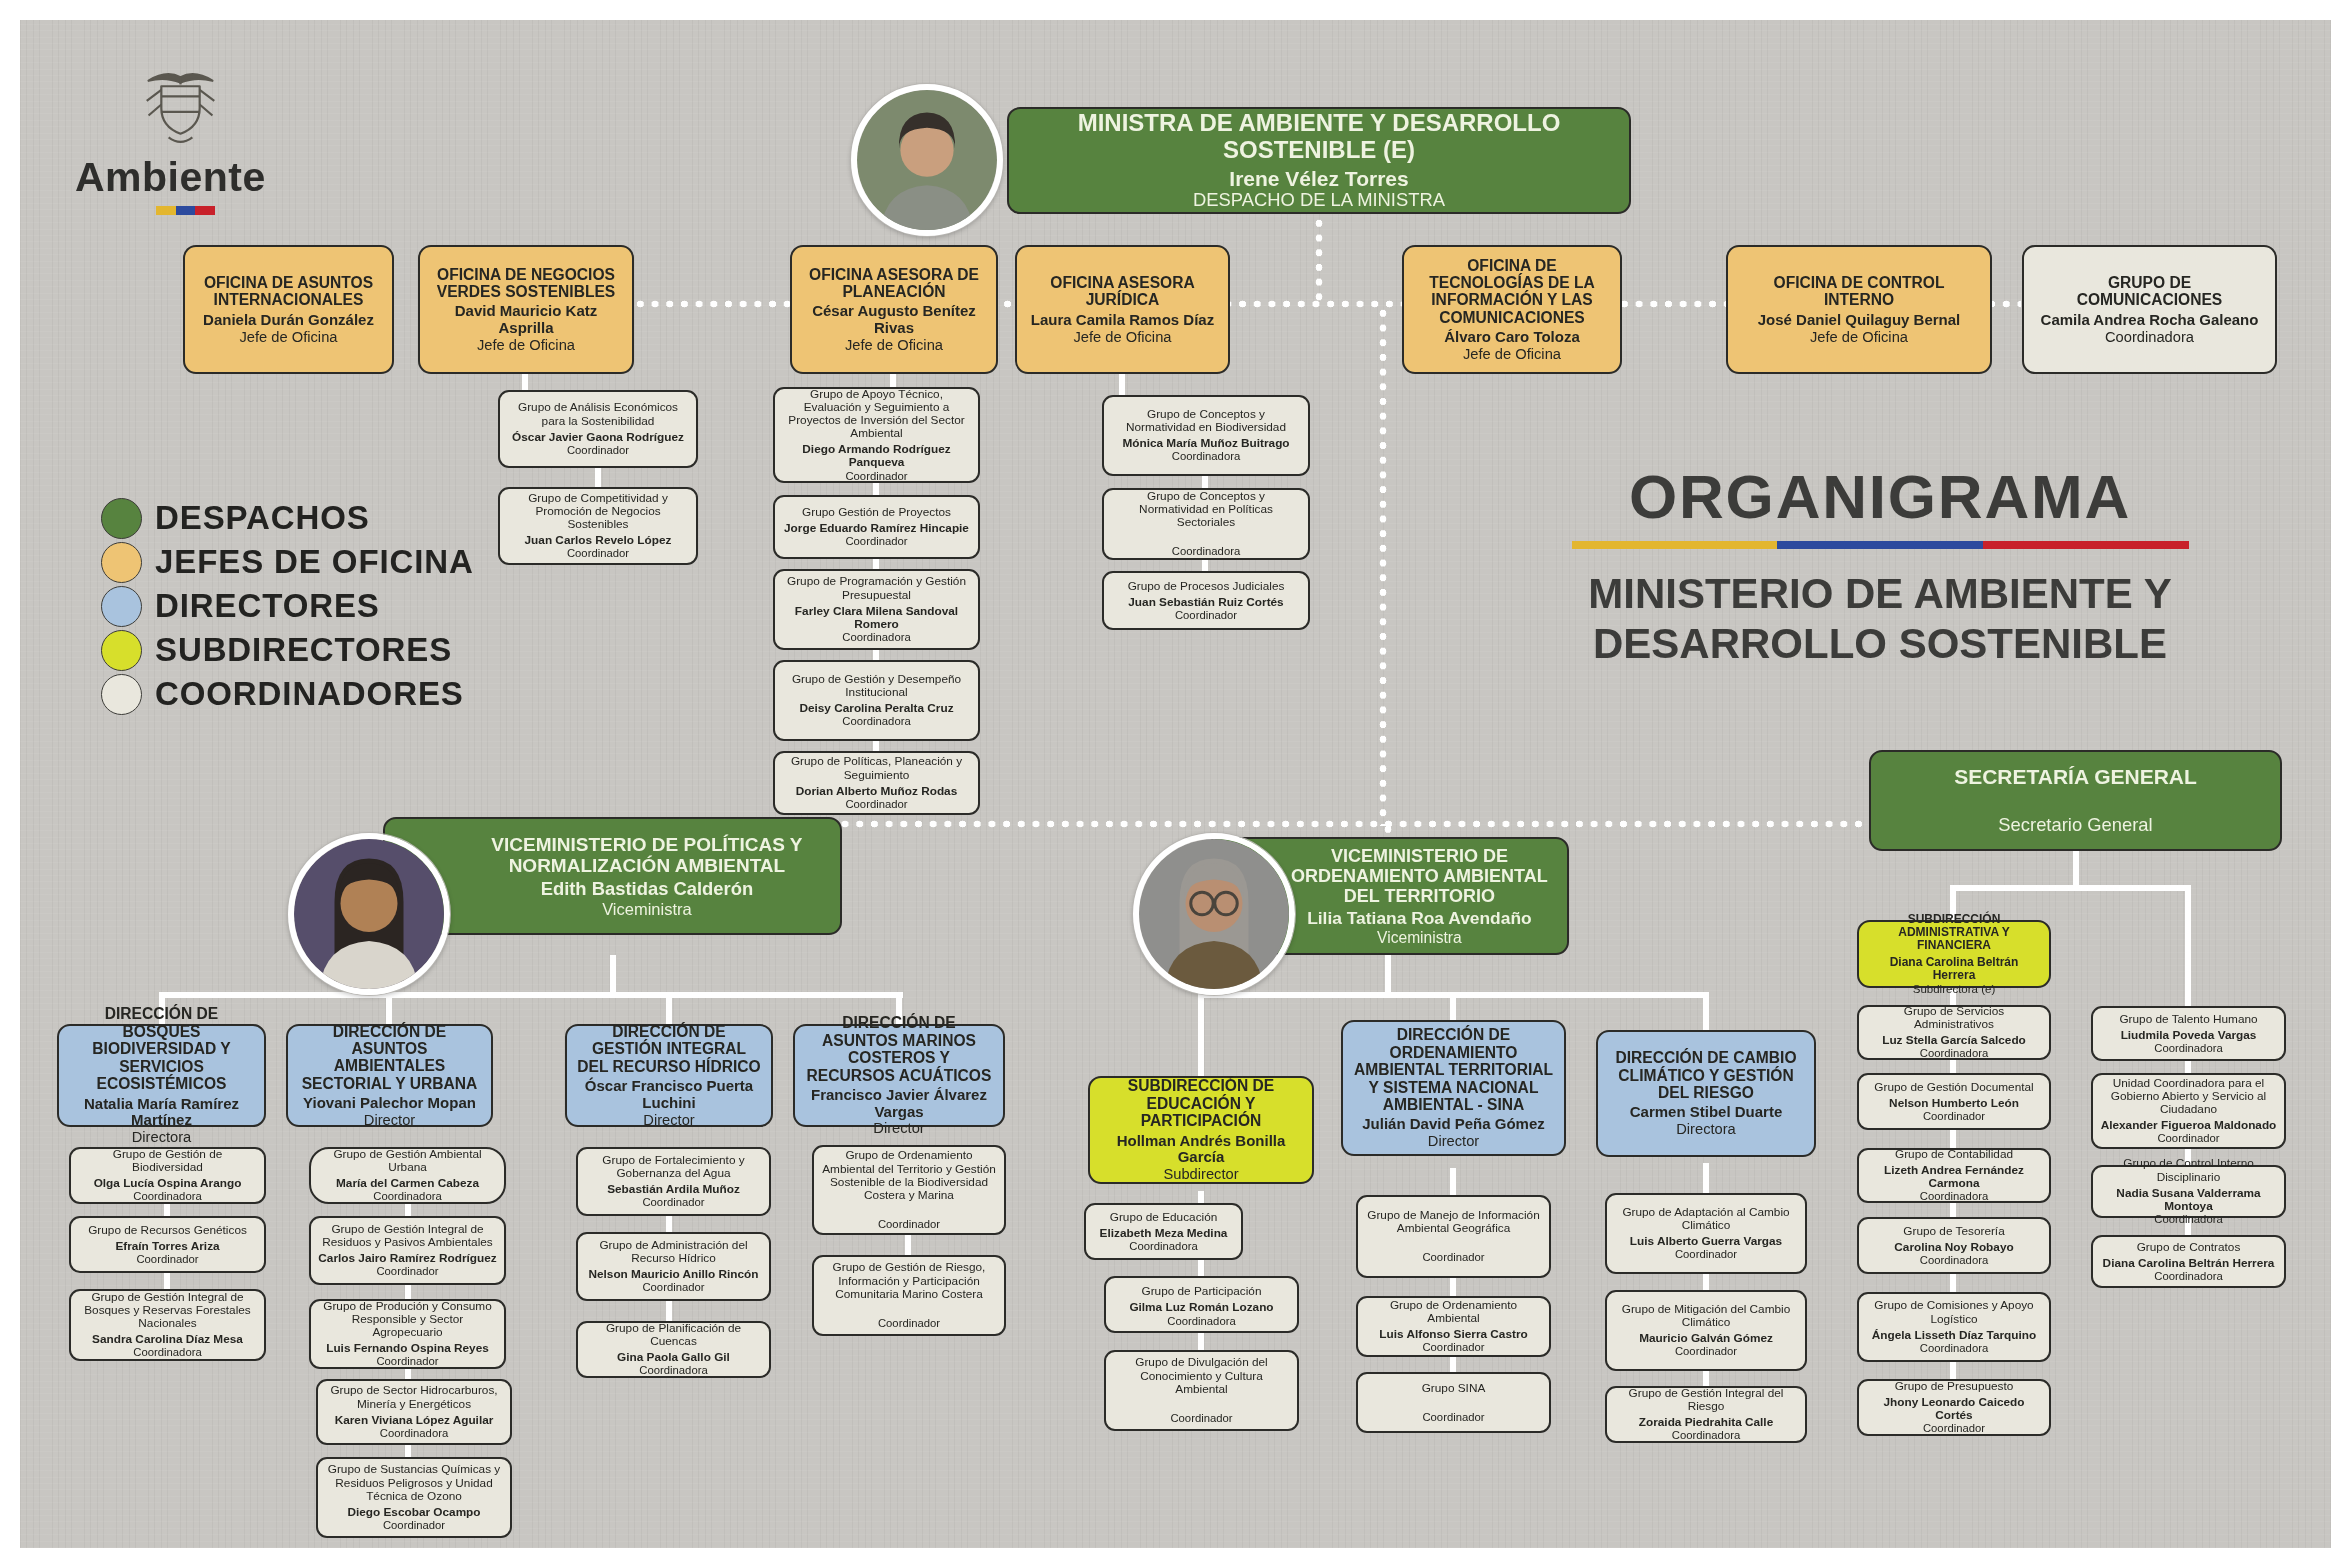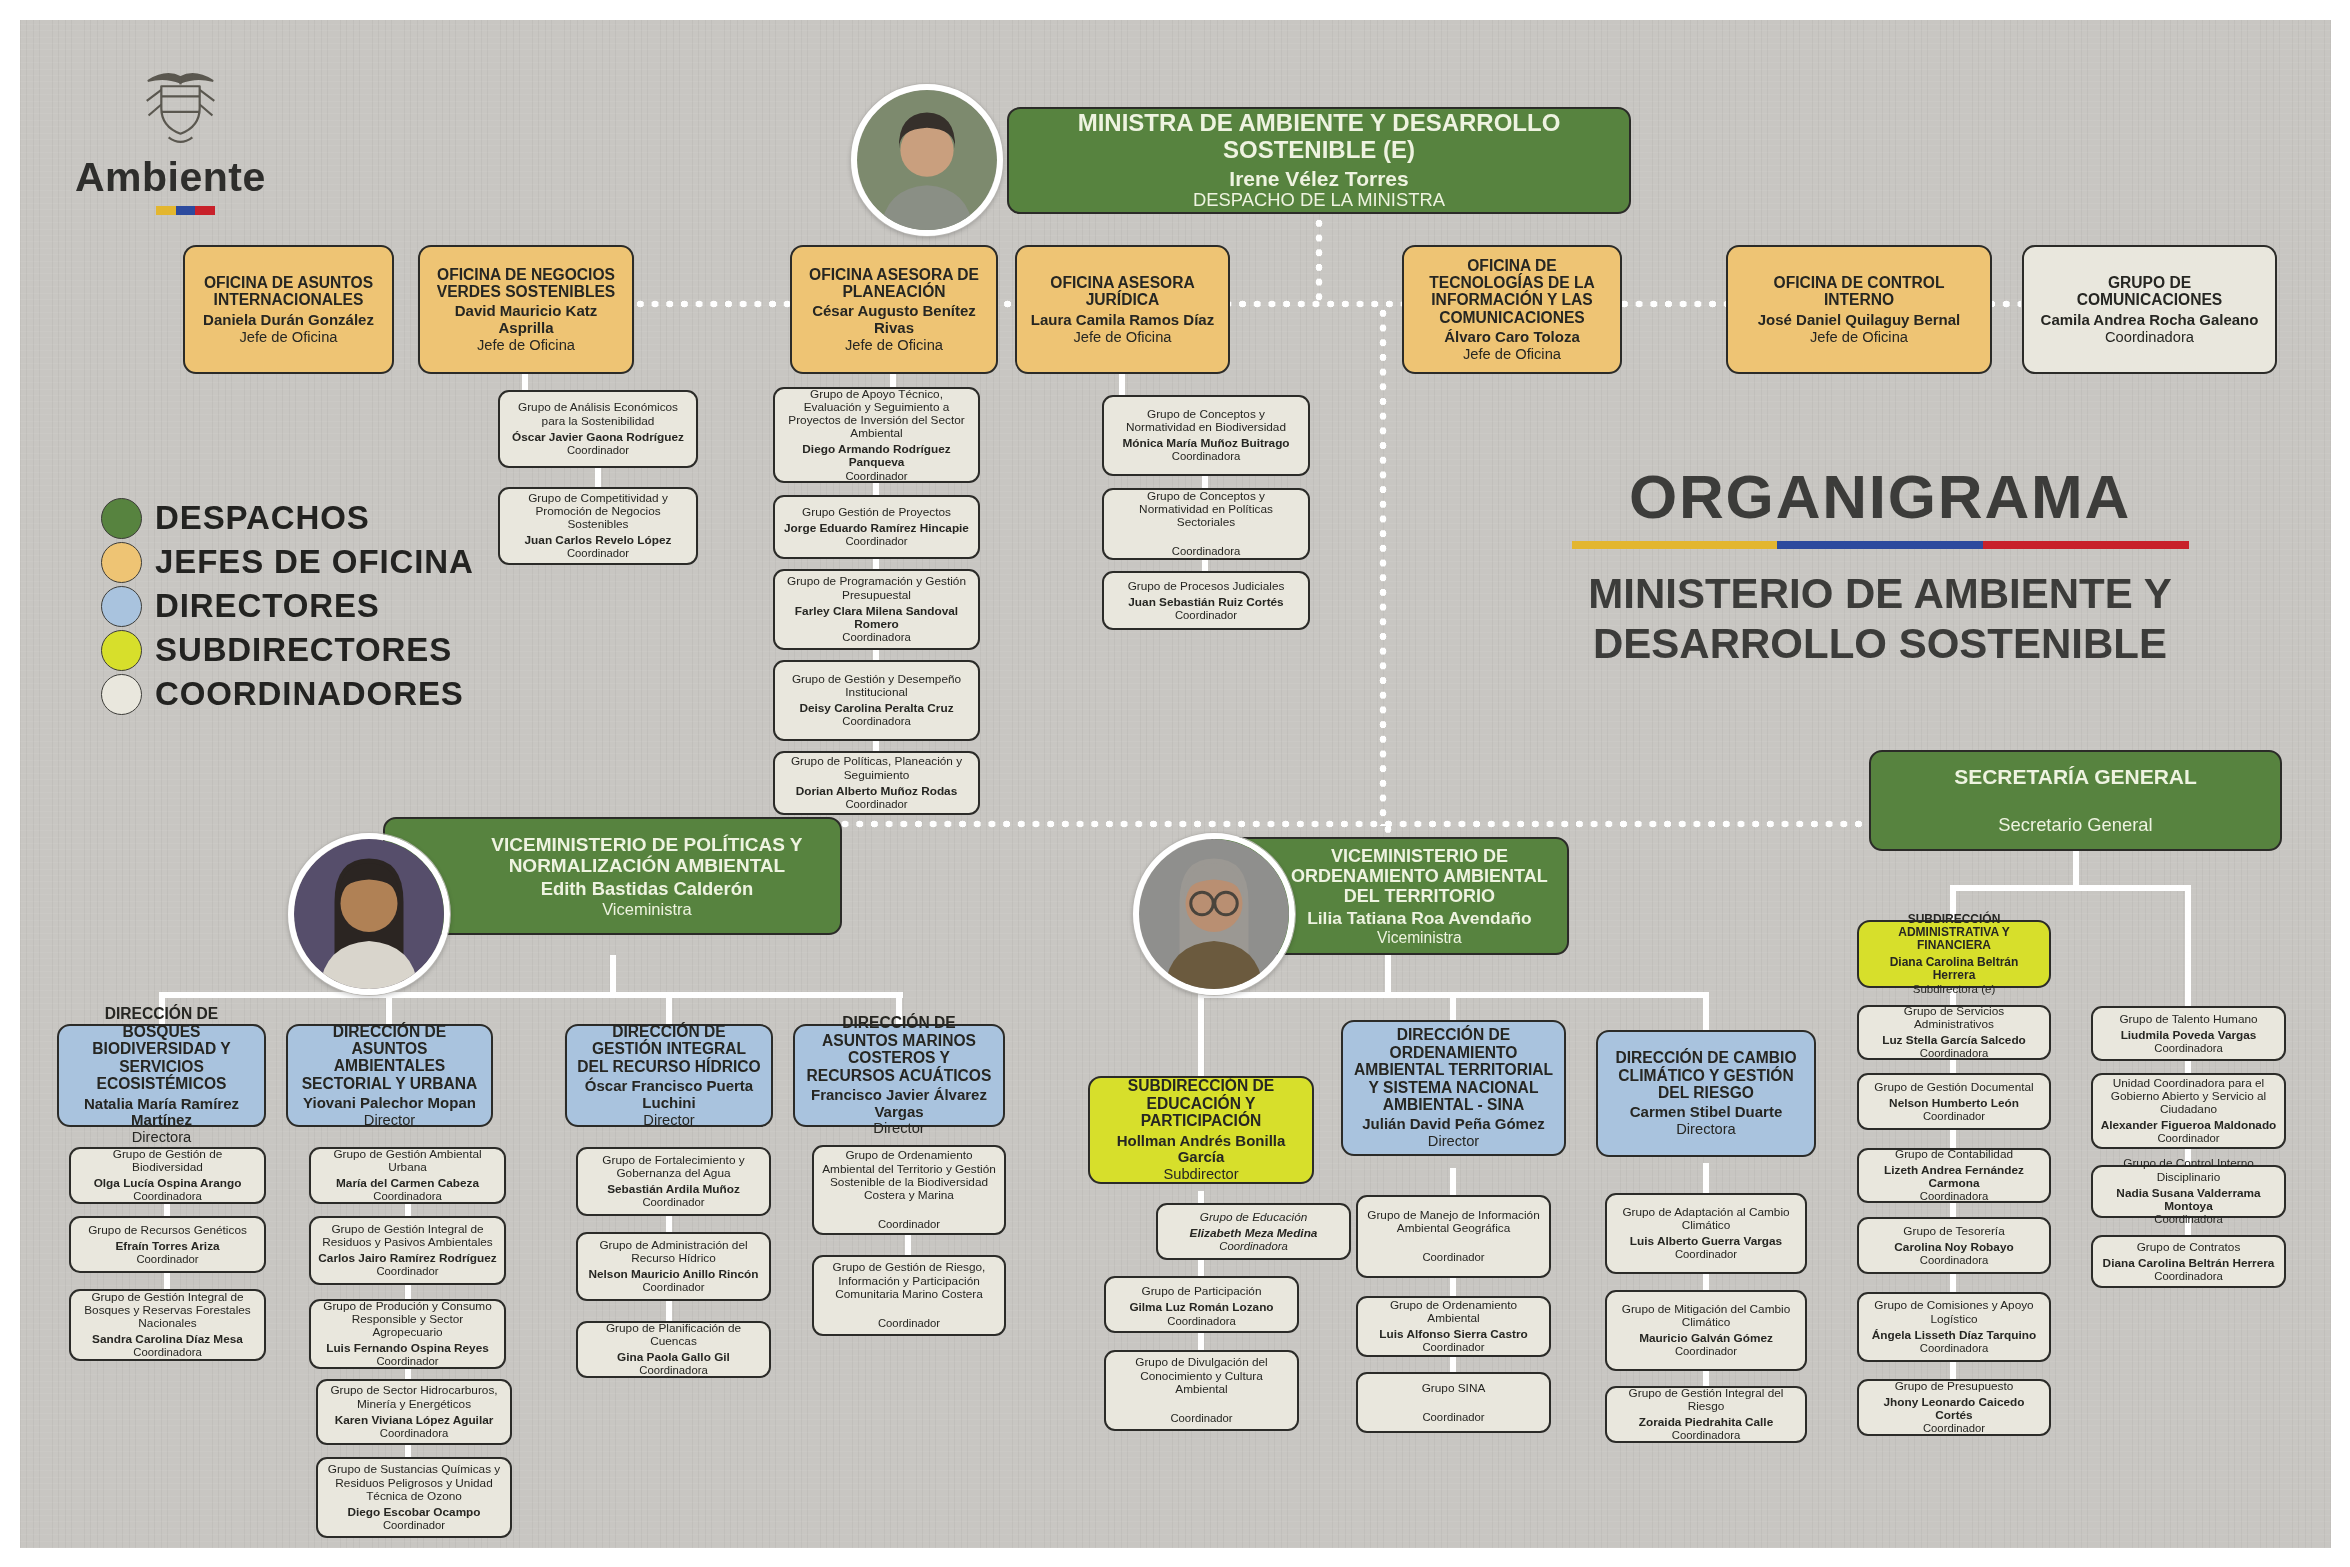--- a/index.html
+++ b/index.html
@@ -328,21 +328,21 @@
       <div class="node c-coord fz-grp" style="left: 49px; top: 1196px; width: 197px; height: 57px;">
         <div class="nt">Grupo de Recursos Genéticos</div>
         <div class="nn">Efraín Torres Ariza</div>
         <div class="nr">Coordinador</div>
       </div>
       <div class="node c-coord fz-grp" style="left: 49px; top: 1269px; width: 197px; height: 72px;">
         <div class="nt">Grupo de Gestión Integral de Bosques y Reservas Forestales Nacionales</div>
         <div class="nn">Sandra Carolina Díaz Mesa</div>
         <div class="nr">Coordinadora</div>
       </div>
-      <div class="node c-coord fz-grp" style="left: 289px; top: 1127px; width: 197px; height: 57px;">
+      <div class="node c-coord fz-grp" style="left: 289px; top: 1127px; width: 197px; height: 57px; border-radius: 20px;">
         <div class="nt">Grupo de Gestión Ambiental Urbana</div>
         <div class="nn">María del Carmen Cabeza</div>
         <div class="nr">Coordinadora</div>
       </div>
       <div class="node c-coord fz-grp" style="left: 289px; top: 1196px; width: 197px; height: 69px;">
         <div class="nt">Grupo de Gestión Integral de Residuos y Pasivos Ambientales</div>
         <div class="nn">Carlos Jairo Ramírez Rodríguez</div>
         <div class="nr">Coordinador</div>
       </div>
       <div class="node c-coord fz-grp" style="left: 289px; top: 1279px; width: 197px; height: 70px;">
@@ -378,21 +378,21 @@
       <div class="node c-coord fz-grp" style="left: 792px; top: 1125px; width: 194px; height: 90px;">
         <div class="nt">Grupo de Ordenamiento Ambiental del Territorio y Gestión Sostenible de la Biodiversidad Costera y Marina</div>
         <div class="nn"></div>
         <div class="nr">Coordinador</div>
       </div>
       <div class="node c-coord fz-grp" style="left: 792px; top: 1235px; width: 194px; height: 81px;">
         <div class="nt">Grupo de Gestión de Riesgo, Información y Participación Comunitaria Marino Costera</div>
         <div class="nn"></div>
         <div class="nr">Coordinador</div>
       </div>
-      <div class="node c-coord fz-grp" style="left: 1136px; top: 1183px; width: 195px; height: 57px; font-style: italic;">
+      <div class="node c-coord fz-grp" style="left: 1064px; top: 1183px; width: 159px; height: 57px;">
         <div class="nt">Grupo de Educación</div>
         <div class="nn">Elizabeth Meza Medina</div>
         <div class="nr">Coordinadora</div>
       </div>
       <div class="node c-coord fz-grp" style="left: 1084px; top: 1256px; width: 195px; height: 57px; justify-content: flex-end;">
         <div class="nt">Grupo de Participación</div>
         <div class="nn">Gilma Luz Román Lozano</div>
         <div class="nr">Coordinadora</div>
       </div>
       <div class="node c-coord fz-grp" style="left: 1084px; top: 1330px; width: 195px; height: 81px;">

